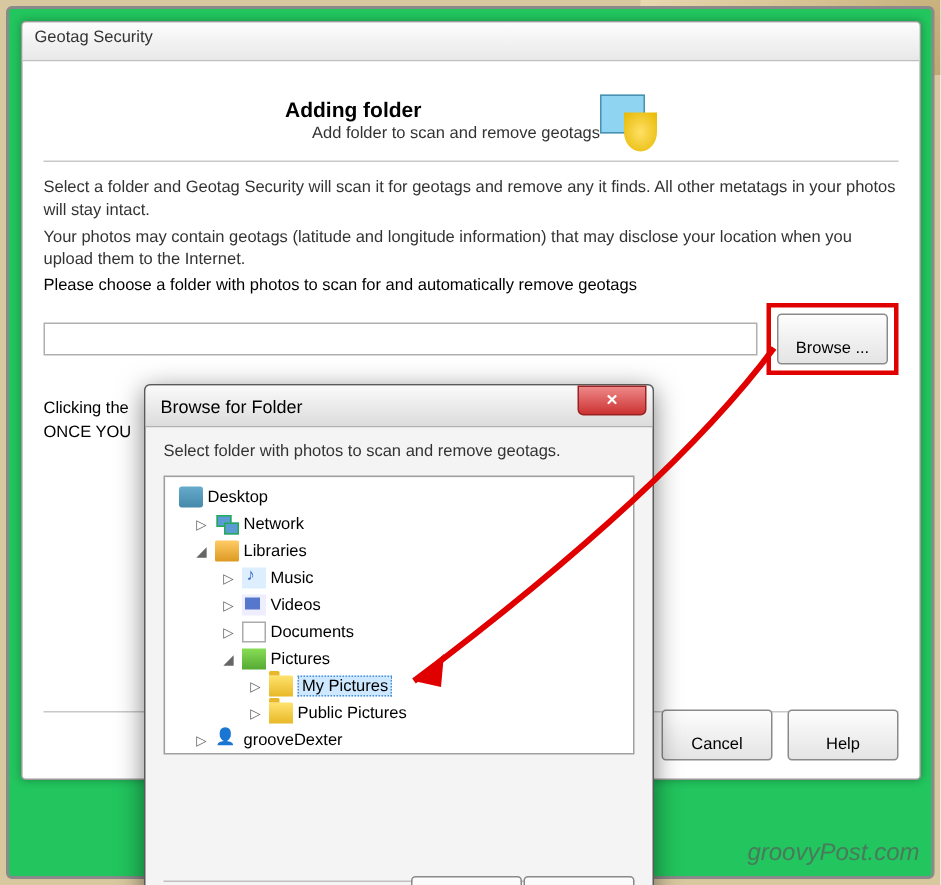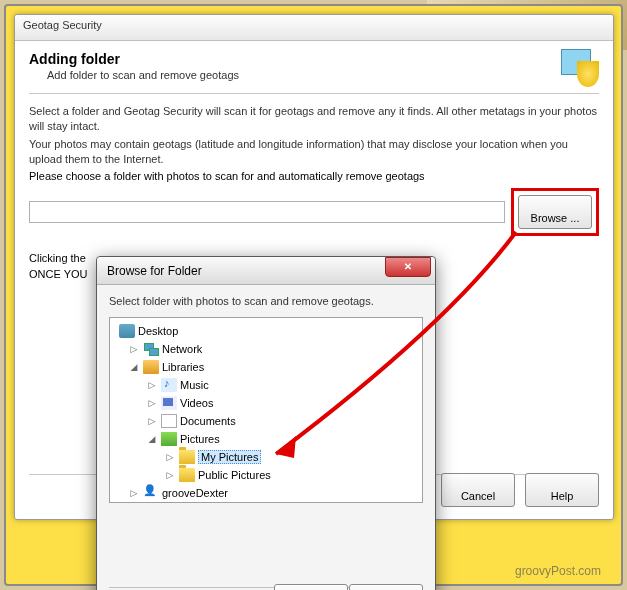--- a/index.html
+++ b/index.html
@@ -1,34 +1,34 @@
 <!DOCTYPE html>
 <html><head>
   <meta charset="utf-8">
   <style>
     * { box-sizing: border-box; font-family: "Segoe UI", Tahoma, sans-serif; }
     body { margin: 0; width: 627px; height: 590px; background: #f0f0f0; position: relative; overflow: hidden; }
     
     .backdrop { position: absolute; inset: 0; background: #d8c8a0; }
     .backdrop::before { content:""; position: absolute; top:0; right:0; width:200px; height:50px; background: linear-gradient(135deg, #e8d8b0, #c0a870); }
     
-    .outer { position: absolute; left: 4px; top: 4px; width: 619px; height: 582px; border: 2px solid #8a8a8a; background: #fde047; border-radius: 4px; }
+    .outer { position: absolute; left: 4px; top: 4px; width: 619px; height: 582px; border: 2px solid #8a8a8a; background: #22c55e; border-radius: 4px; }
     
     .main-window {
       position: absolute; left: 8px; top: 8px; width: 600px; height: 506px;
       background: #fff; border: 1px solid #9a9a9a; border-radius: 3px;
       box-shadow: 0 0 6px rgba(0,0,0,0.3);
     }
     .main-titlebar {
       height: 26px; background: linear-gradient(#fdfdfd, #e8e8e8);
       border-bottom: 1px solid #c0c0c0; padding: 4px 8px; font-size: 11px;
       color: #333; border-radius: 3px 3px 0 0;
     }
     .main-body { padding: 8px 14px; }
-    .header-row { display: flex; justify-content: space-between; align-items: flex-start; }
+    .header-row { display: flex; justify-content: center; align-items: flex-start; margin-top: 14px; }
     .header-text h2 { margin: 2px 0 2px 0; font-size: 14px; font-weight: bold; color: #000; }
     .header-text .sub { font-size: 11px; color: #333; margin-left: 18px; }
     .header-icon { width: 38px; height: 38px; position: relative; }
     .header-icon .pic { position:absolute; width:30px; height:26px; background:#8fd4f0; border:1px solid #4a90b0; left:0; top:0; }
     .header-icon .shield { position:absolute; width:22px; height:26px; right:0; bottom:0; background:radial-gradient(#ffe066,#e6b800); border-radius:0 0 50% 50%; }
     .divider { height:1px; background:#c8c8c8; margin:6px 0 10px; }
     .info { font-size: 11px; color: #333; line-height: 1.4; }
     .info p { margin: 2px 0; }
     .choose-label { font-size: 11px; }
     .path-row { display:flex; gap:6px; margin-top:6px; align-items:center; }
@@ -84,21 +84,21 @@
     .i-folder { background:linear-gradient(#ffe36e,#e8b828); border-radius:1px 1px 0 0; }
     .i-folder::before { content:""; position:absolute; top:-3px; left:0; width:7px; height:3px; background:#e8b828; border-radius:1px 1px 0 0; }
     .i-user::after { content:"👤"; position:absolute; left:0; top:-2px; font-size:11px; }
     .selected { background:#cde8ff; border:1px dotted #4a90d9; padding:0 2px; }
     .bd-buttons { position:absolute; right:12px; bottom:10px; display:flex; gap:1px; }
     .bd-divider { position:absolute; left:12px; right:12px; bottom:40px; height:1px; background:#c0c0c0; }
     
     
     .arrow-svg { position:absolute; left:250px; top:220px; width:280px; height:260px; pointer-events:none; }
     
-    .watermark { position:absolute; right:20px; bottom:6px; font-size:12px; color:rgba(90,90,90,0.7); }
+    .watermark { position:absolute; right:8px; bottom:6px; font-size:16px; color:rgba(90,90,90,0.7); font-style:italic; }
   </style>
 </head>
 <body>
 
 <div class="backdrop"></div>
 
 <div class="outer">
 
   <div class="main-window">
     <div class="main-titlebar">

